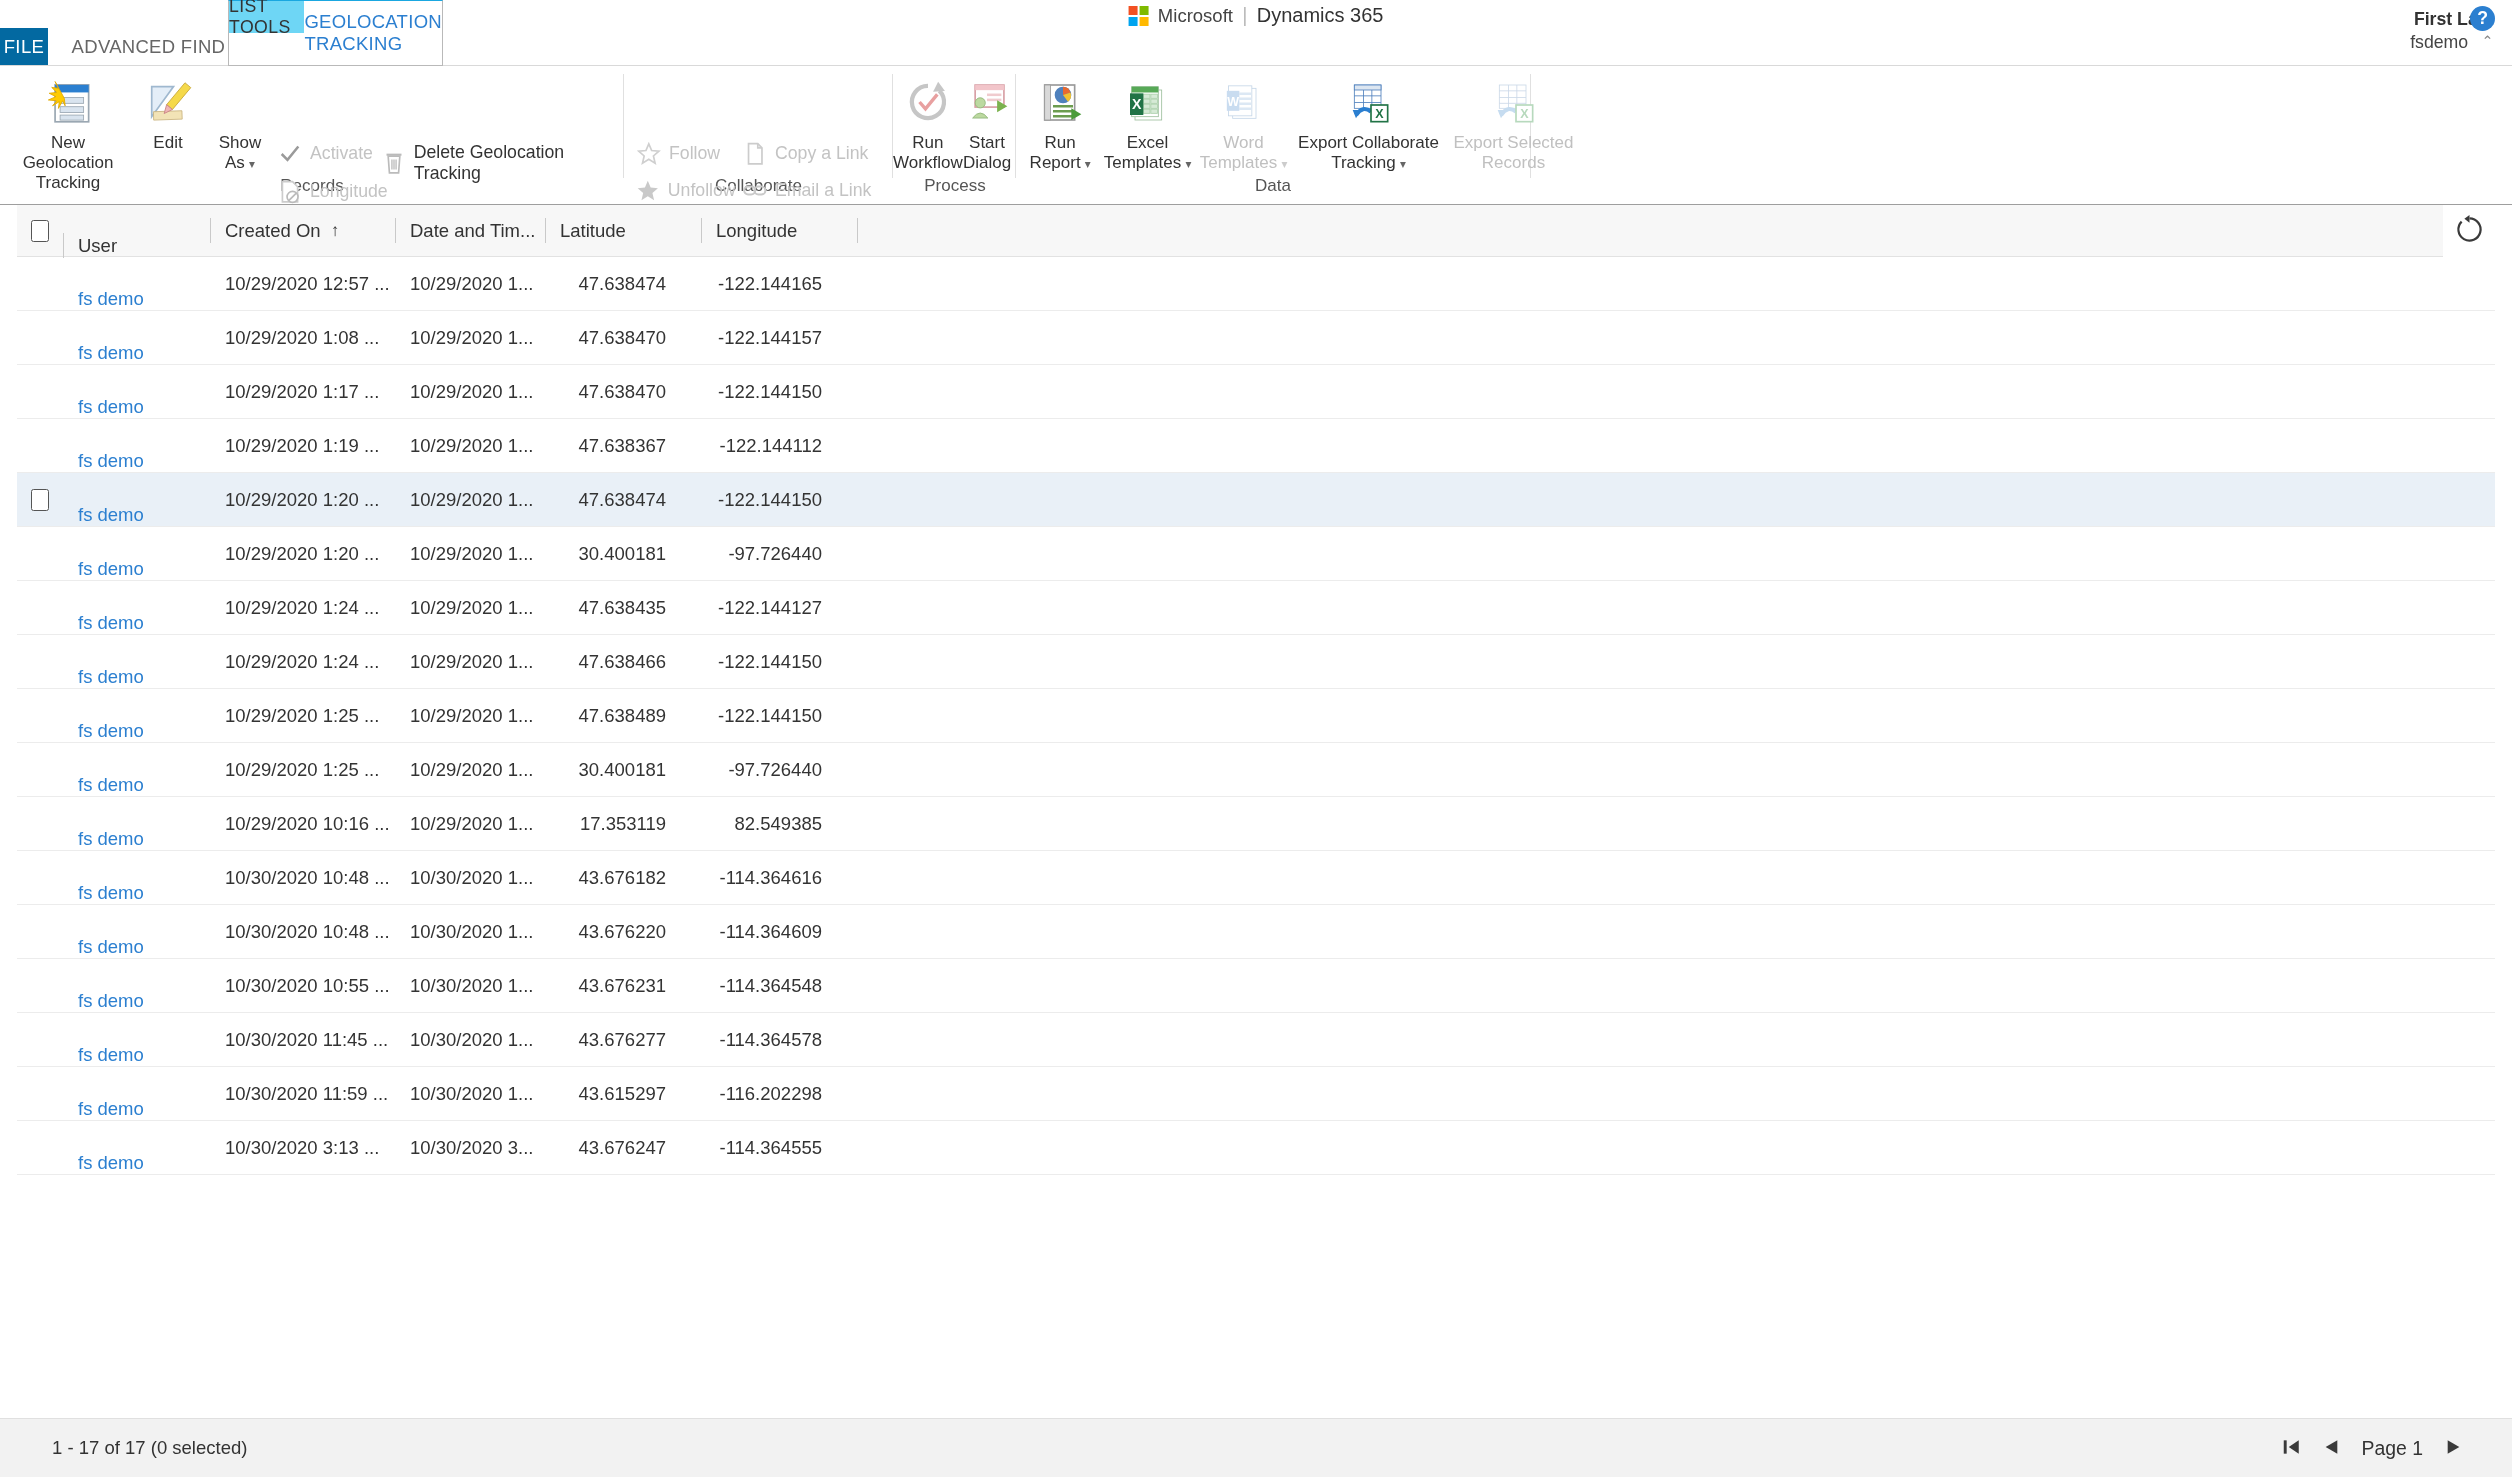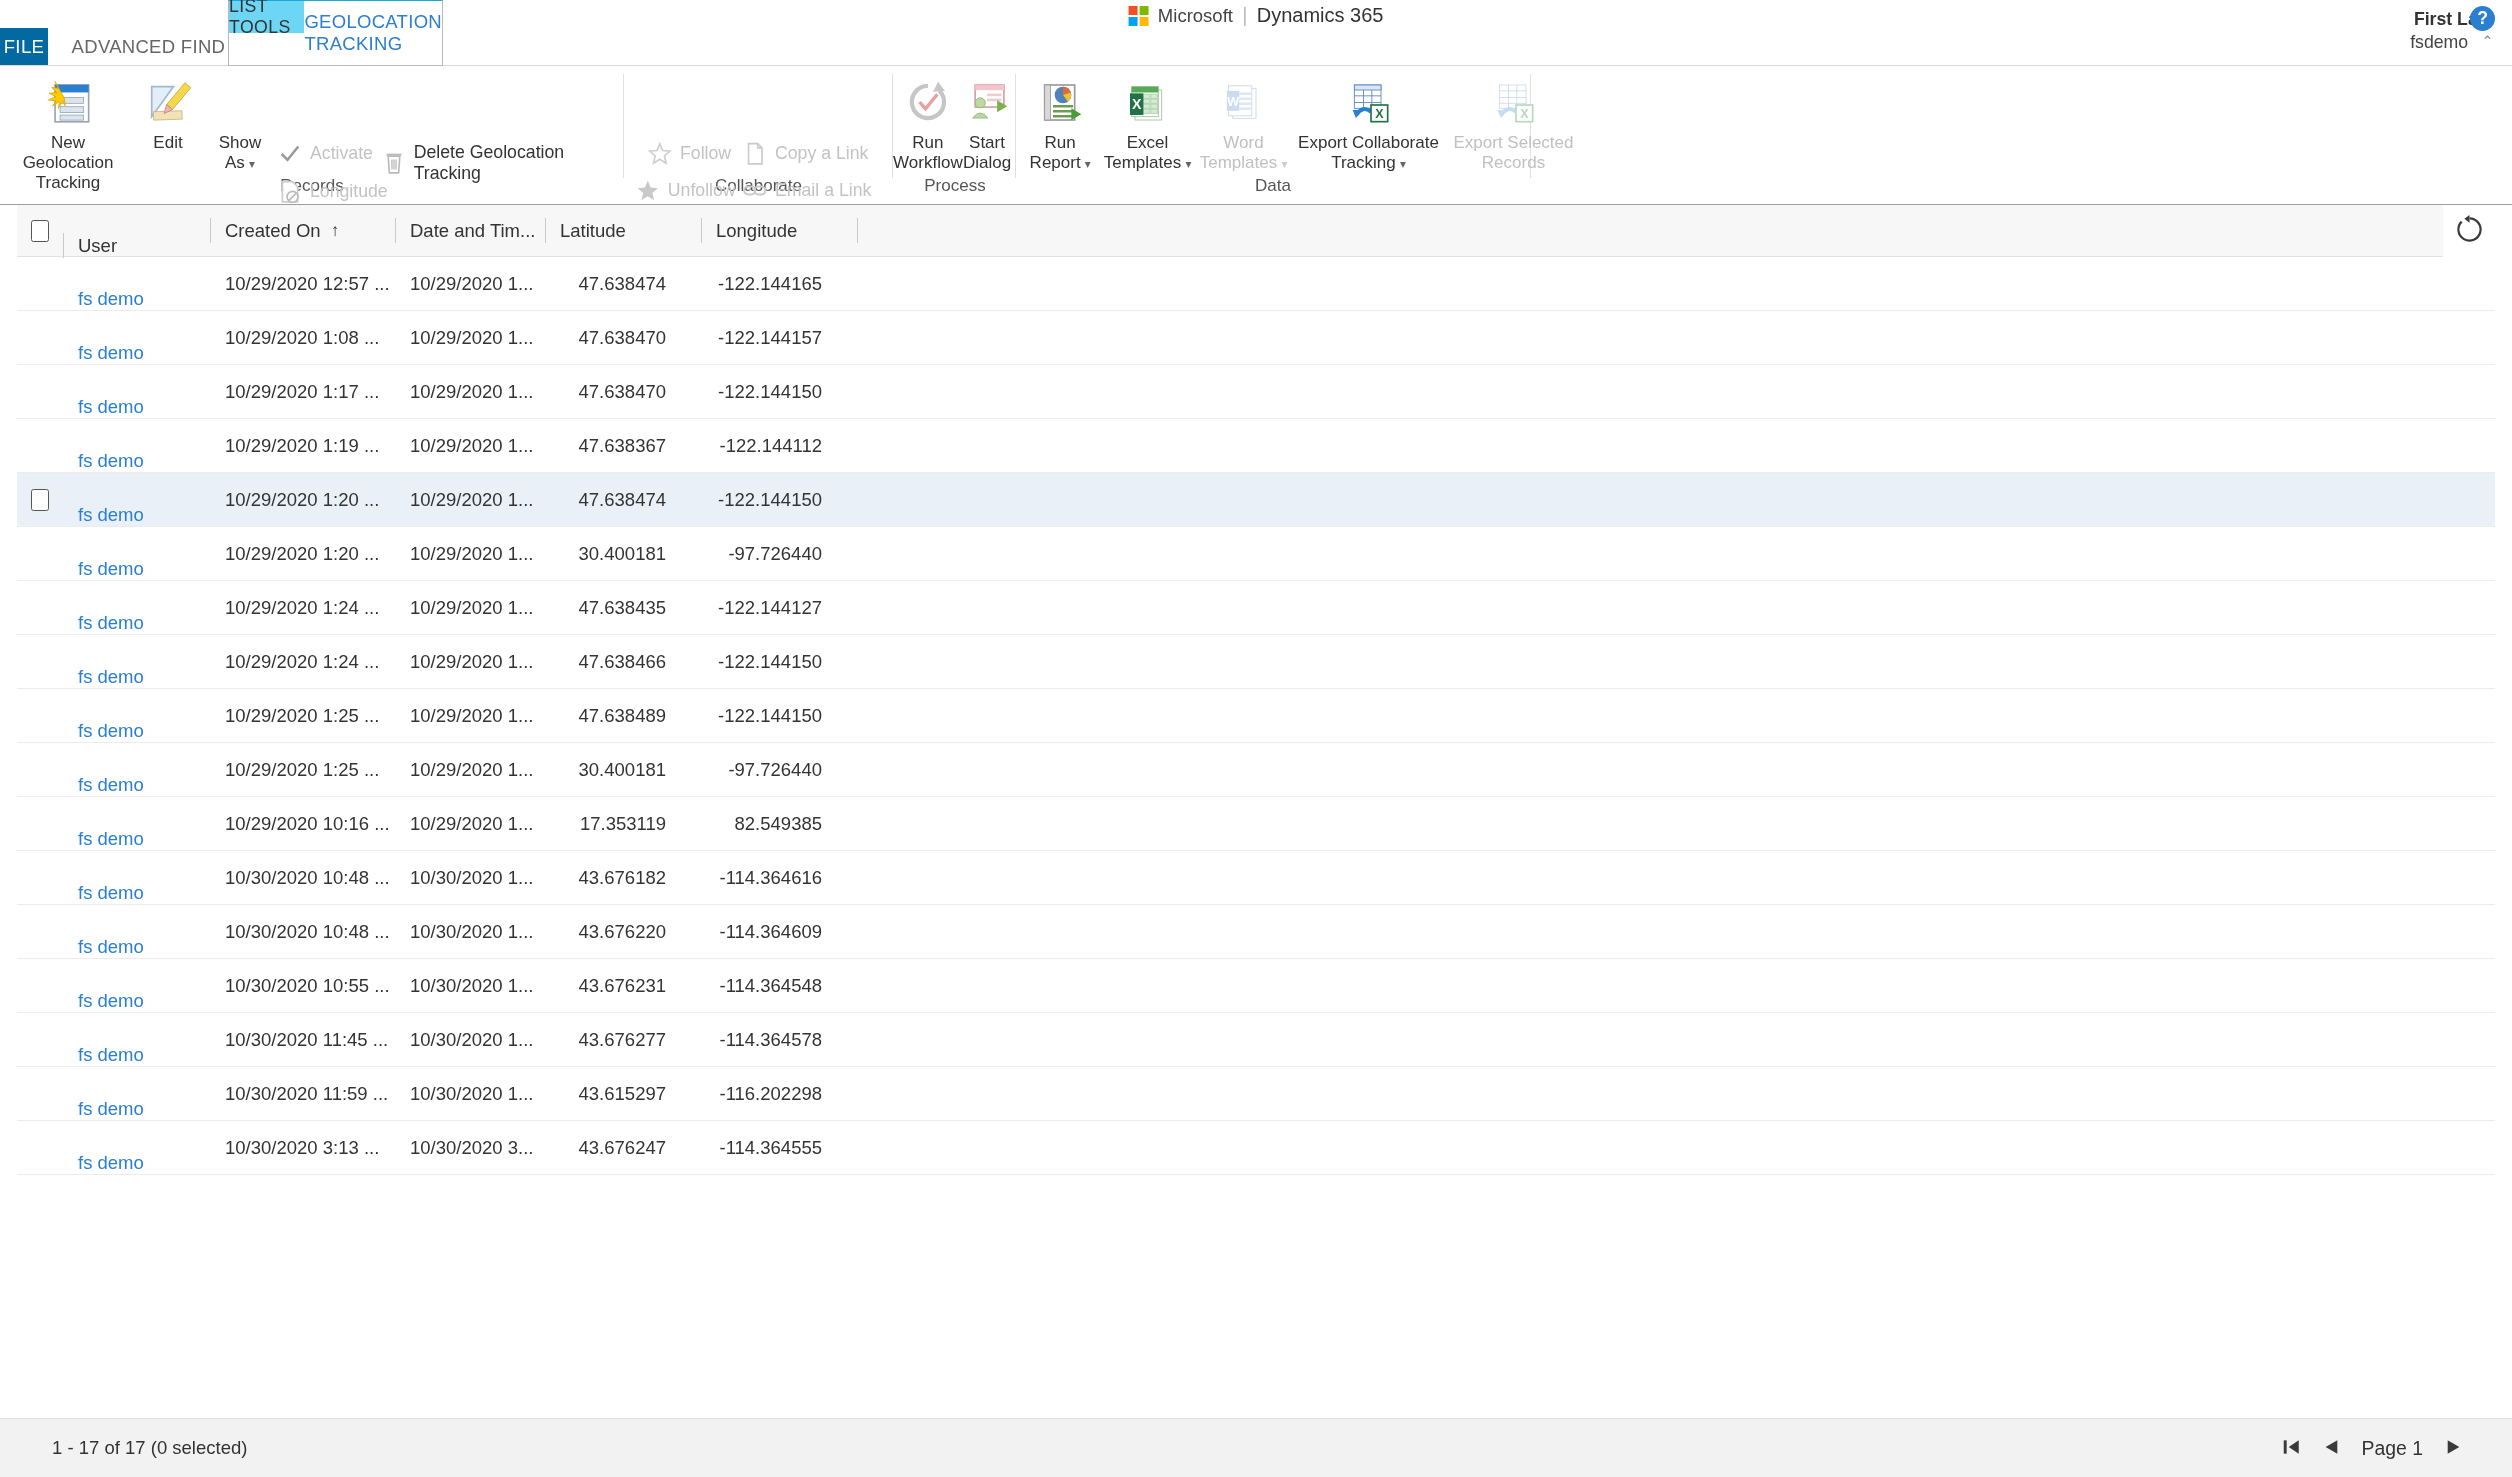--- a/index.html
+++ b/index.html
@@ -304,21 +304,21 @@
         </svg>
       </span>
       <span>Delete Geolocation Tracking</span>
     </div>
   </div>
 
   <div class="rgroup" style="left:624px; width:269px;">
     <div class="gsep"></div>
     <div class="glabel">Collaborate</div>
 
-    <div class="smallbtn dis" style="left:24px; top:76px;">
+    <div class="smallbtn dis" style="left:13px; top:76px;">
       <span class="ic">
         <svg width="23.6" height="23" viewBox="0 0 28 27">
             <polygon points="14,2 17.4,10 26,10.7 19.5,16.4 21.5,25 14,20.4 6.5,25 8.5,16.4 2,10.7 10.6,10" fill="none" stroke="#cfcfcf" stroke-width="2"></polygon>
           </svg>
       </span>
       <span>Follow</span>
     </div>
 
     <div class="smallbtn dis" style="left:11.8px; top:113px;">
       <span class="ic">

